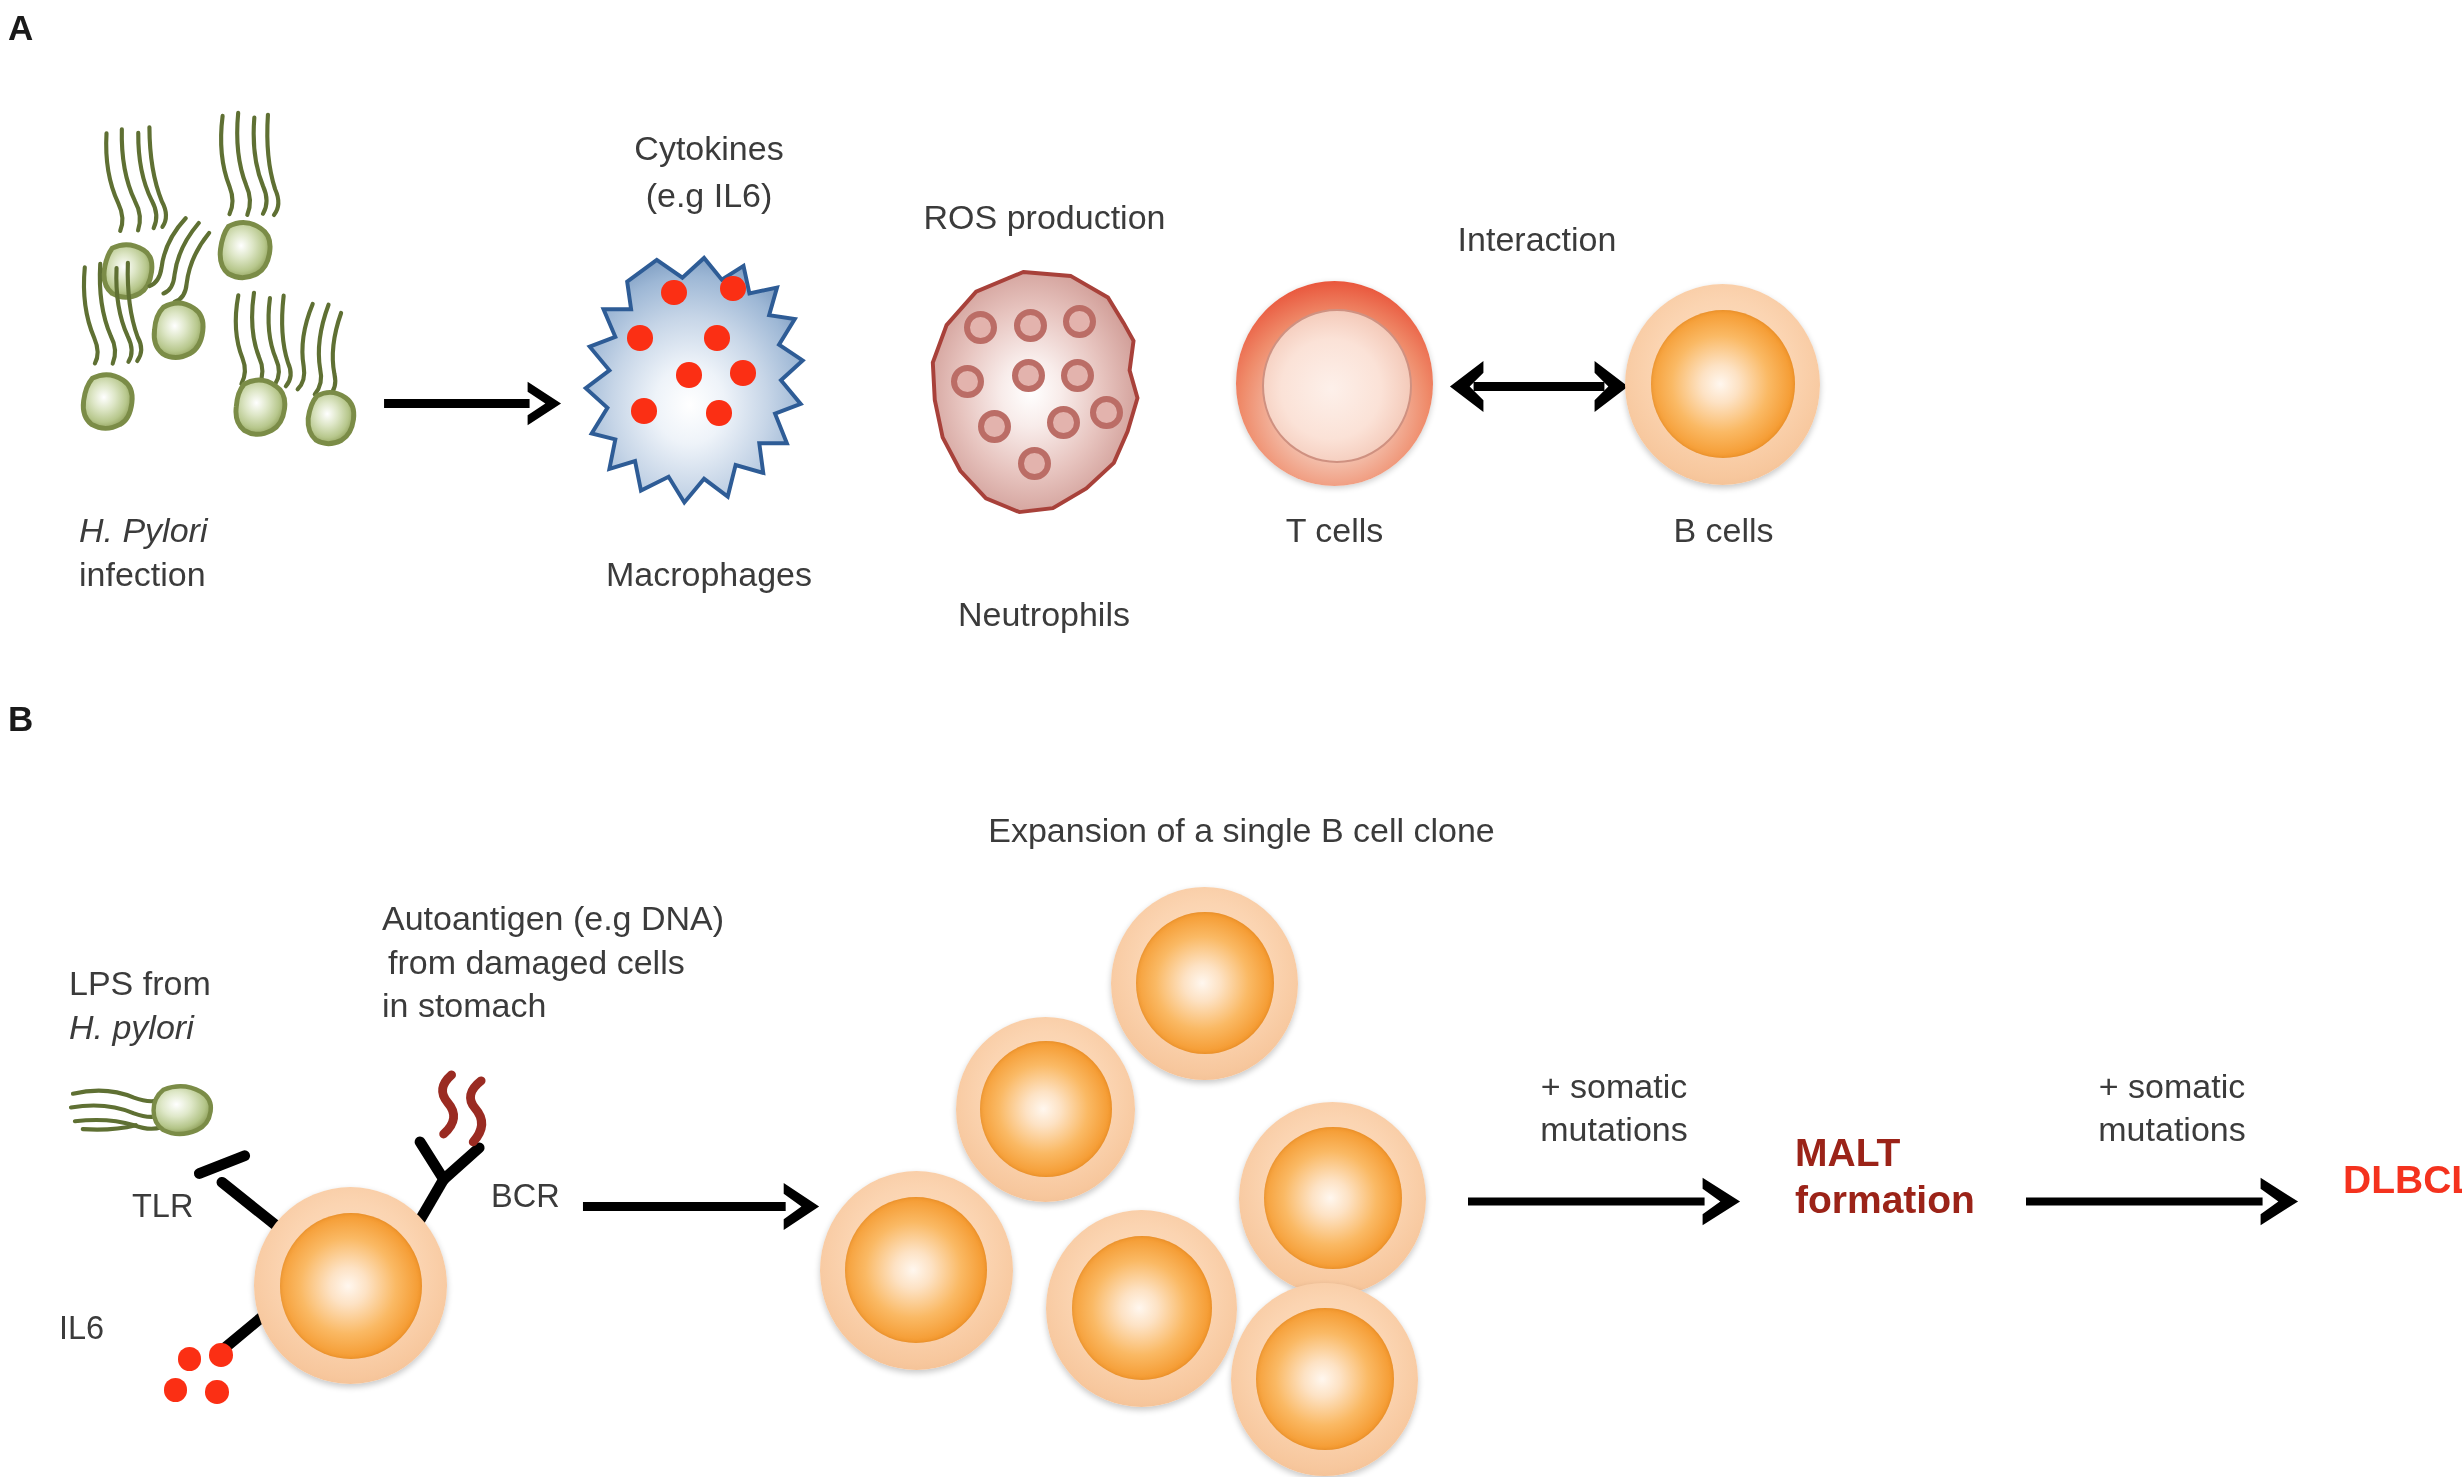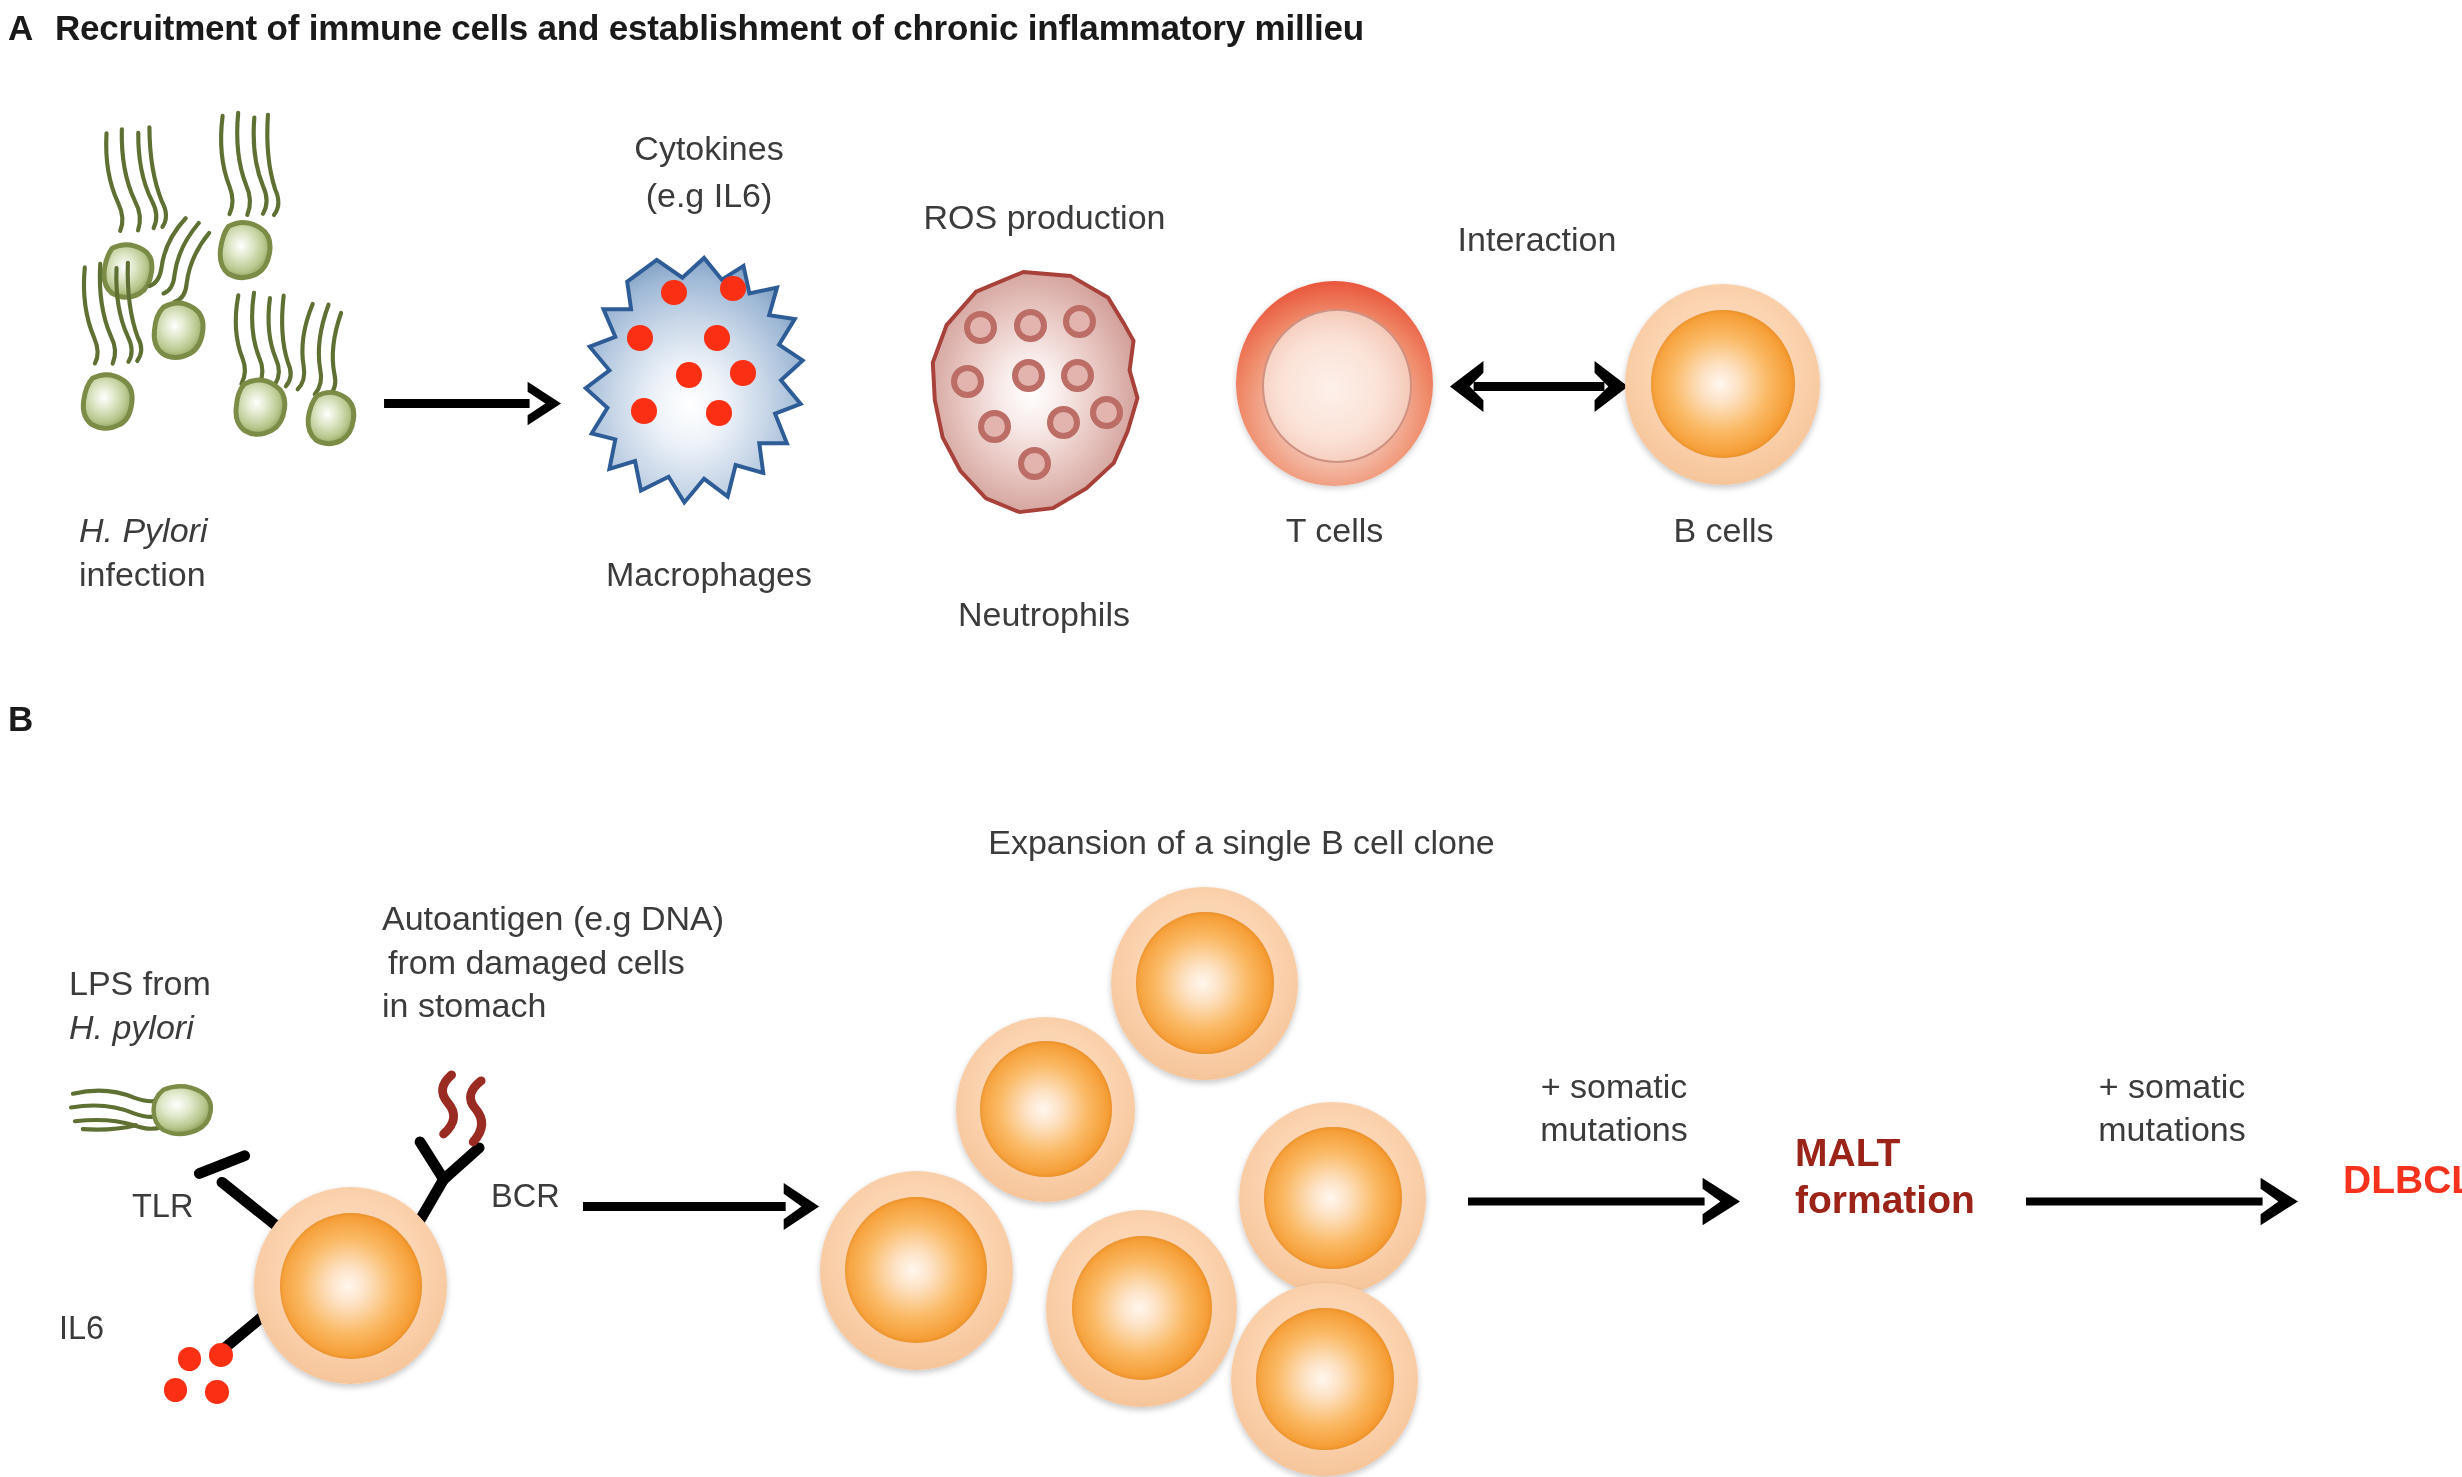--- a/index.html
+++ b/index.html
@@ -114,21 +114,20 @@
     background: #e3b3ad;
     box-sizing: border-box;
   }
 </style>
 </head>
 <body>
 
 <div id="figure">
 
   <div class="abs panel-letter" style="left:7.9px; top:7.9px;">A</div>
-  <div class="abs panel-heading" style="left:55px; top:7.9px;">Recruitment of immune cells and establishment of chronic inflammatory millieu</div>
 
   <div class="abs" style="left:59px; top:118px; width:325px; height:345px;">
     <svg width="325" height="345" viewBox="0 0 330 350" class="arrow-svg">
       <defs>
         <radialGradient id="bactBody" cx="42%" cy="42%" r="62%">
           <stop offset="0%" stop-color="#ffffff"></stop>
           <stop offset="38%" stop-color="#dde6c6"></stop>
           <stop offset="75%" stop-color="#b7c78c"></stop>
           <stop offset="100%" stop-color="#8d9c57"></stop>
         </radialGradient>
@@ -343,21 +342,21 @@
   <div class="abs tiny-label" style="left:491px; top:1178px;">BCR</div>
   <div class="abs tiny-label" style="left:59px;  top:1310px;">IL6</div>
 
   <div class="abs" style="left:581px; top:1172px;">
     <svg width="246" height="69" viewBox="0 0 250 70" class="arrow-svg">
       <line x1="2" y1="35" x2="208" y2="35" stroke="#000" stroke-width="9"></line>
       <path d="M206 11 L242 35 L206 59 L206 48 L224 35 L206 22 Z" fill="#000"></path>
     </svg>
   </div>
 
-  <div class="abs caption" style="left:887px; top:810px; width:709px;margin-top:12px;">Expansion of a single B cell clone</div>
+  <div class="abs caption" style="left:887px; top:810px; width:709px;">Expansion of a single B cell clone</div>
 
   <div class="abs" style="left:798px; top:887px; width:640px; height:552px;">
     <div class="abs bcell-outer" style="left:313px; top:0px;   width:187px; height:193px;">
       <div class="bcell-inner" style="left:24.6px; top:24.6px; width:138px; height:142px;"></div>
     </div>
     <div class="abs bcell-outer" style="left:158px; top:130px; width:179px; height:185px;">
       <div class="bcell-inner" style="left:23.6px; top:23.6px; width:132px; height:136px;"></div>
     </div>
     <div class="abs bcell-outer" style="left:441px; top:215px; width:187px; height:193px;">
       <div class="bcell-inner" style="left:24.6px; top:24.6px; width:138px; height:142px;"></div>

